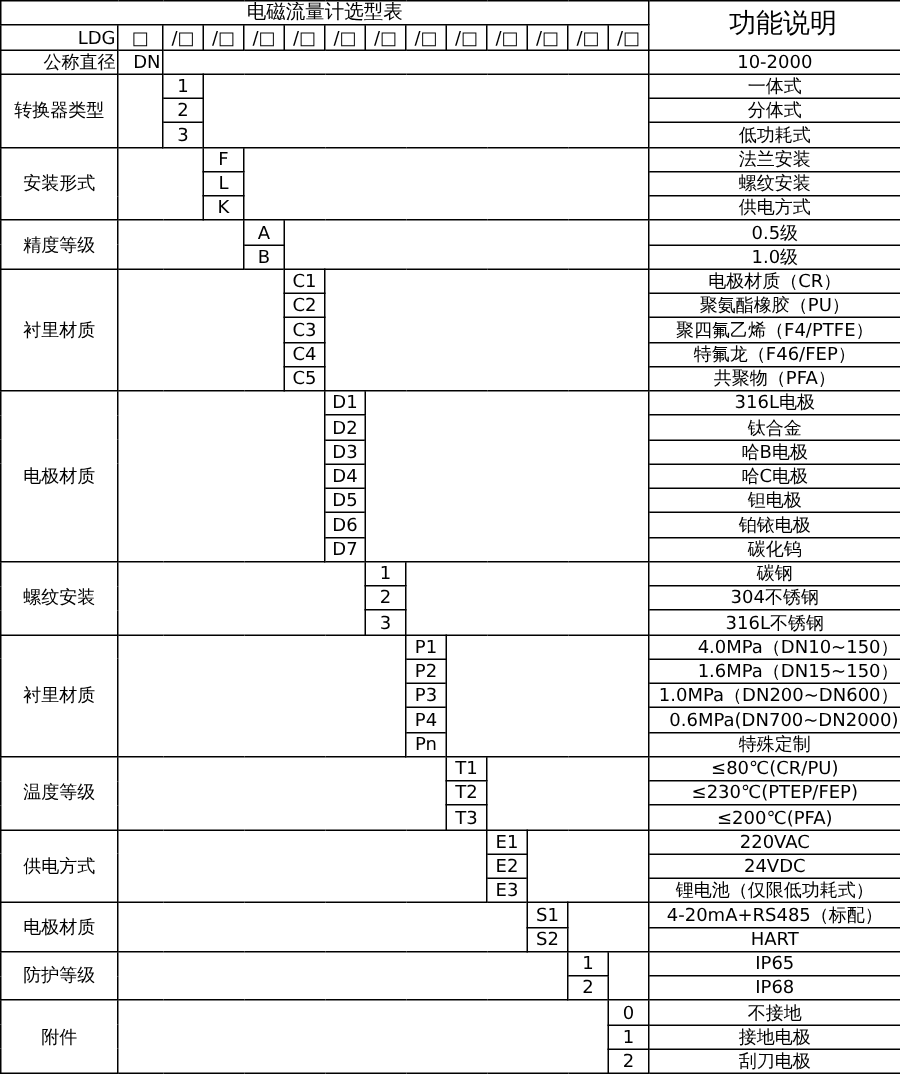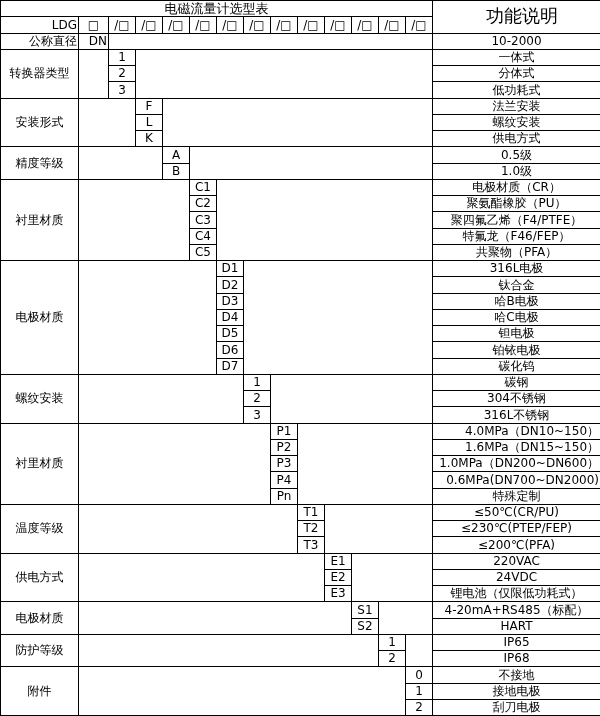--- a/index.html
+++ b/index.html
@@ -208,21 +208,21 @@
         </tr>
         <tr>
           <td>Pn</td>
           <td class="func">特殊定制</td>
         </tr>
         <tr>
           <td rowspan="3">温度等级</td>
           <td colspan="8" rowspan="3"></td>
           <td>T1</td>
           <td colspan="4" rowspan="3"></td>
-          <td class="func">≤50℃(CR/PU)</td>
+          <td class="func">≤80℃(CR/PU)</td>
         </tr>
         <tr>
           <td>T2</td>
           <td class="func">≤230℃(PTEP/FEP)</td>
         </tr>
         <tr>
           <td>T3</td>
           <td class="func">≤200℃(PFA)</td>
         </tr>
         <tr>

